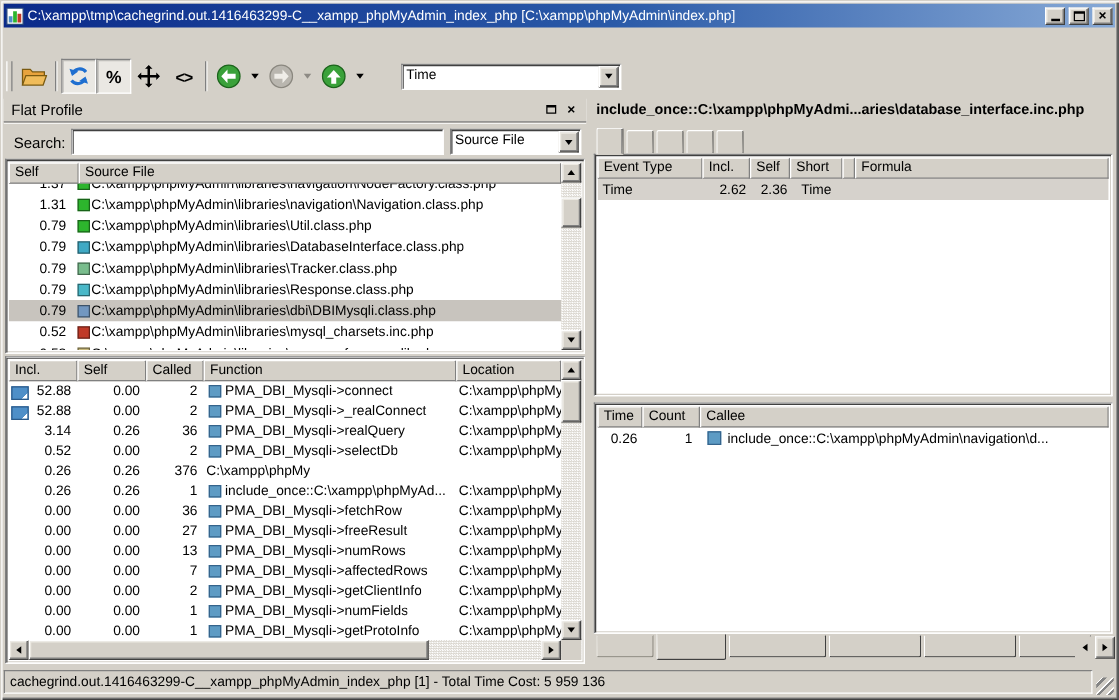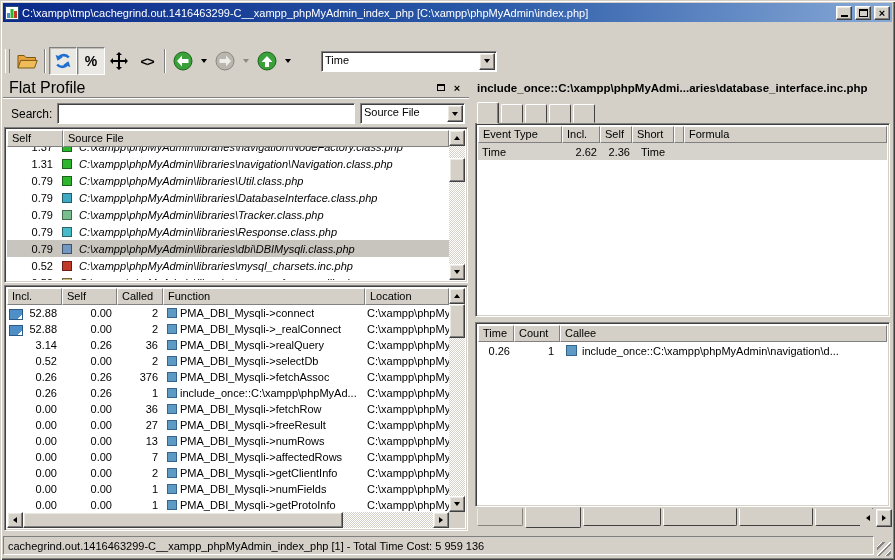--- a/index.html
+++ b/index.html
@@ -57,21 +57,21 @@
   .tb-combo { width:176px; margin-left:26px; }
 
   
   .left-panel { position:absolute; left:3px; top:78px; width:466px; height:455px; }
   .splitter { position:absolute; left:469px; top:78px; width:4px; height:455px; }
   .right-panel { position:absolute; left:473px; top:78px; width:419px; height:455px; }
 
   .dock-header { position:absolute; left:0; top:0; right:0; height:20px;
     display:flex; align-items:center; padding:0 4px 0 6px;
     border-bottom:1px solid #808080; box-shadow:0 1px 0 #fff; }
-  .dock-header .dtitle { flex:1; font-size:16px; }
+  .dock-header .dtitle { flex:1; font-size:12px; }
   .dockbtn { width:16px; height:14px; display:flex; align-items:center; justify-content:center; }
   .glyph-float { width:8px; height:7px; border:1px solid #000; border-top-width:2px; }
 
   .search-row { position:absolute; left:0; top:24px; right:0; height:24px; }
   .search-label { position:absolute; left:8px; top:5px; font-size:12px; }
   .search-input { position:absolute; left:54px; top:1px; width:298px; height:21px;
     background:#fff; border:1px solid; border-color:#808080 #fff #fff #808080;
     box-shadow: inset 1px 1px 0 #404040; font:11px "Liberation Sans",sans-serif; padding:0 3px; }
   .group-combo { position:absolute; left:357px; top:1px; width:105px; }
 
@@ -88,21 +88,21 @@
     padding:1px 4px 0; font-size:11px; white-space:nowrap; overflow:hidden; flex:none; }
   .rows { flex:1; overflow:hidden; position:relative; }
   .trow { display:flex; align-items:center; white-space:nowrap; }
 
   
   .file-rows .inner { margin-top:-9px; }
   .file-row { height:17px; }
   .file-row .cself { width:50px; text-align:right; padding-right:4px; flex:none; }
   .ficon { width:10px; height:10px; flex:none; margin-left:5px;
     border:1px solid rgba(0,0,0,.45); }
-  .file-row .fname { margin-left:7px; overflow:hidden;font-style:italic; }
+  .file-row .fname { margin-left:1px; overflow:hidden; }
   .file-row.selected { background:#c8c4be; }
 
   
   .func-row { height:16px; }
   .c-incl { width:55px; flex:none; position:relative; text-align:right; padding-right:5px; }
   .cost-bar { position:absolute; left:2px; top:2px; width:14px; height:11px;
     background:#4e8fc8; border:1px solid #2a5a8a;
     background-image:linear-gradient(135deg, transparent 78%, #fff 78%); }
   .c-self2 { width:55px; flex:none; text-align:right; padding-right:5px; }
   .c-called { width:46px; flex:none; text-align:right; padding-right:5px; }
@@ -413,24 +413,20 @@
     <span class="c-func">
                   <span class="fn-icon"></span>
                   <span class="fnm">PMA_DBI_Mysqli-&gt;selectDb</span>
                 </span>
     <span class="c-loc">C:\xampp\phpMy</span>
   </div>
               <div class="trow func-row">
     <span class="c-incl"><span>0.26</span></span>
     <span class="c-self2">0.26</span>
     <span class="c-called">376</span>
-    <span class="c-func">
-                  <span class="fn-icon"></span>
-                  <span class="fnm">PMA_DBI_Mysqli-&gt;fetchAssoc</span>
-                </span>
     <span class="c-loc">C:\xampp\phpMy</span>
   </div>
               <div class="trow func-row">
     <span class="c-incl"><span>0.26</span></span>
     <span class="c-self2">0.26</span>
     <span class="c-called">1</span>
     <span class="c-func">
                   <span class="fn-icon"></span>
                   <span class="fnm">include_once::C:\xampp\phpMyAd...</span>
                 </span>

